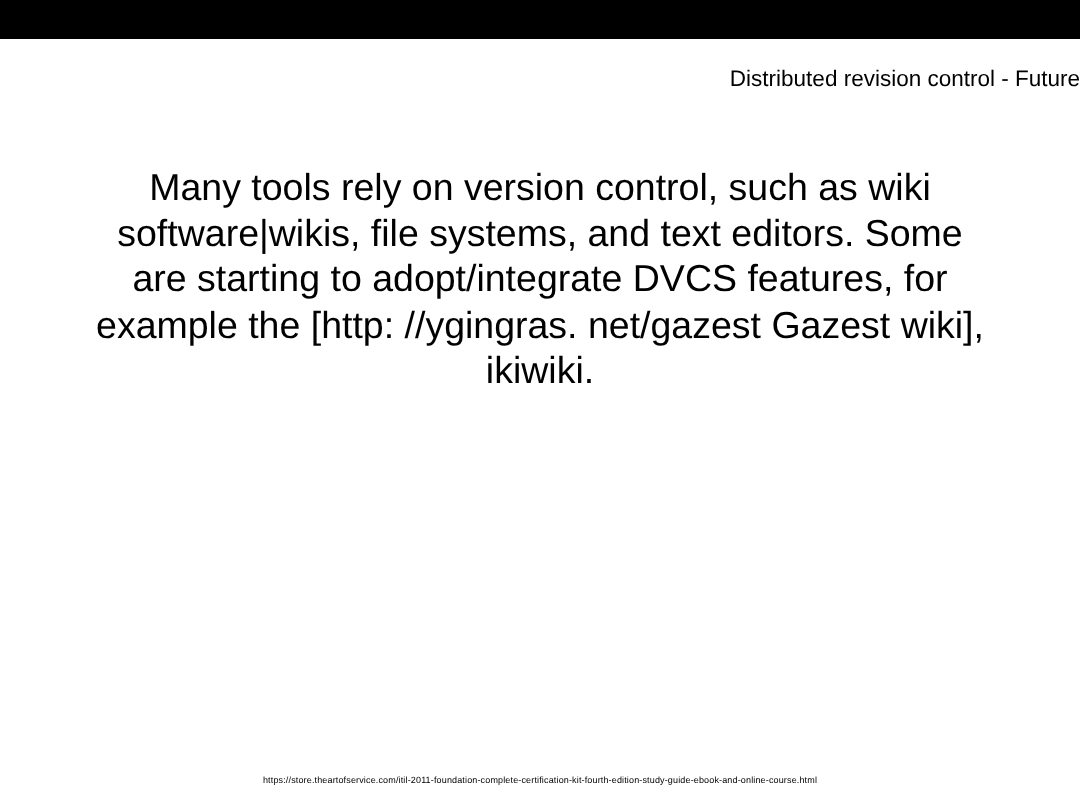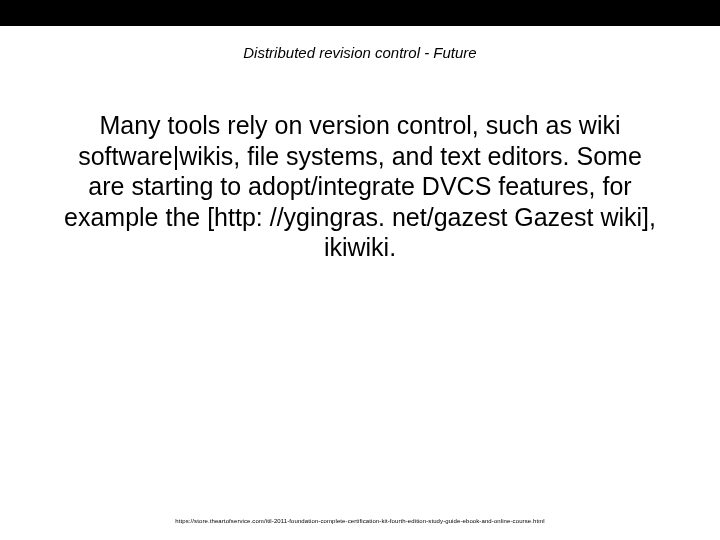--- a/index.html
+++ b/index.html
@@ -1,19 +1,19 @@
 <!DOCTYPE html>
 <html><head>
 <meta charset="utf-8">
 <style>
   * { margin: 0; padding: 0; box-sizing: border-box; }
   html, body { width: 720px; height: 540px; background: #fff; font-family: Arial, Helvetica, sans-serif; overflow: hidden; }
   .slide { position: relative; width: 720px; height: 540px; }
   .topbar { position: absolute; top: 0; left: 0; width: 100%; height: 26px; background: #000; }
-  .title { position: absolute; top: 44px; left: 0; width: 100%; text-align: center; font-size: 15px; color: #000; font-style: italic; }
+  .title { position: absolute; top: 44px; left: 0; width: 100%; text-align: right; font-size: 15px; color: #000; }
   .body { position: absolute; top: 110px; left: 60px; width: 600px; text-align: center; font-size: 25px; line-height: 1.22; color: #000; }
   .body .num { display: inline-block; width: 0; overflow: hidden; vertical-align: bottom; }
   .footer { position: absolute; bottom: 16px; left: 0; width: 100%; text-align: center; font-size: 6px; color: #000; letter-spacing: 0.1px; white-space: nowrap; }
 </style>
 </head>
 <body>
 
 <div class="slide">
   <div class="topbar"></div>
   <div class="title">Distributed revision control - Future</div>

